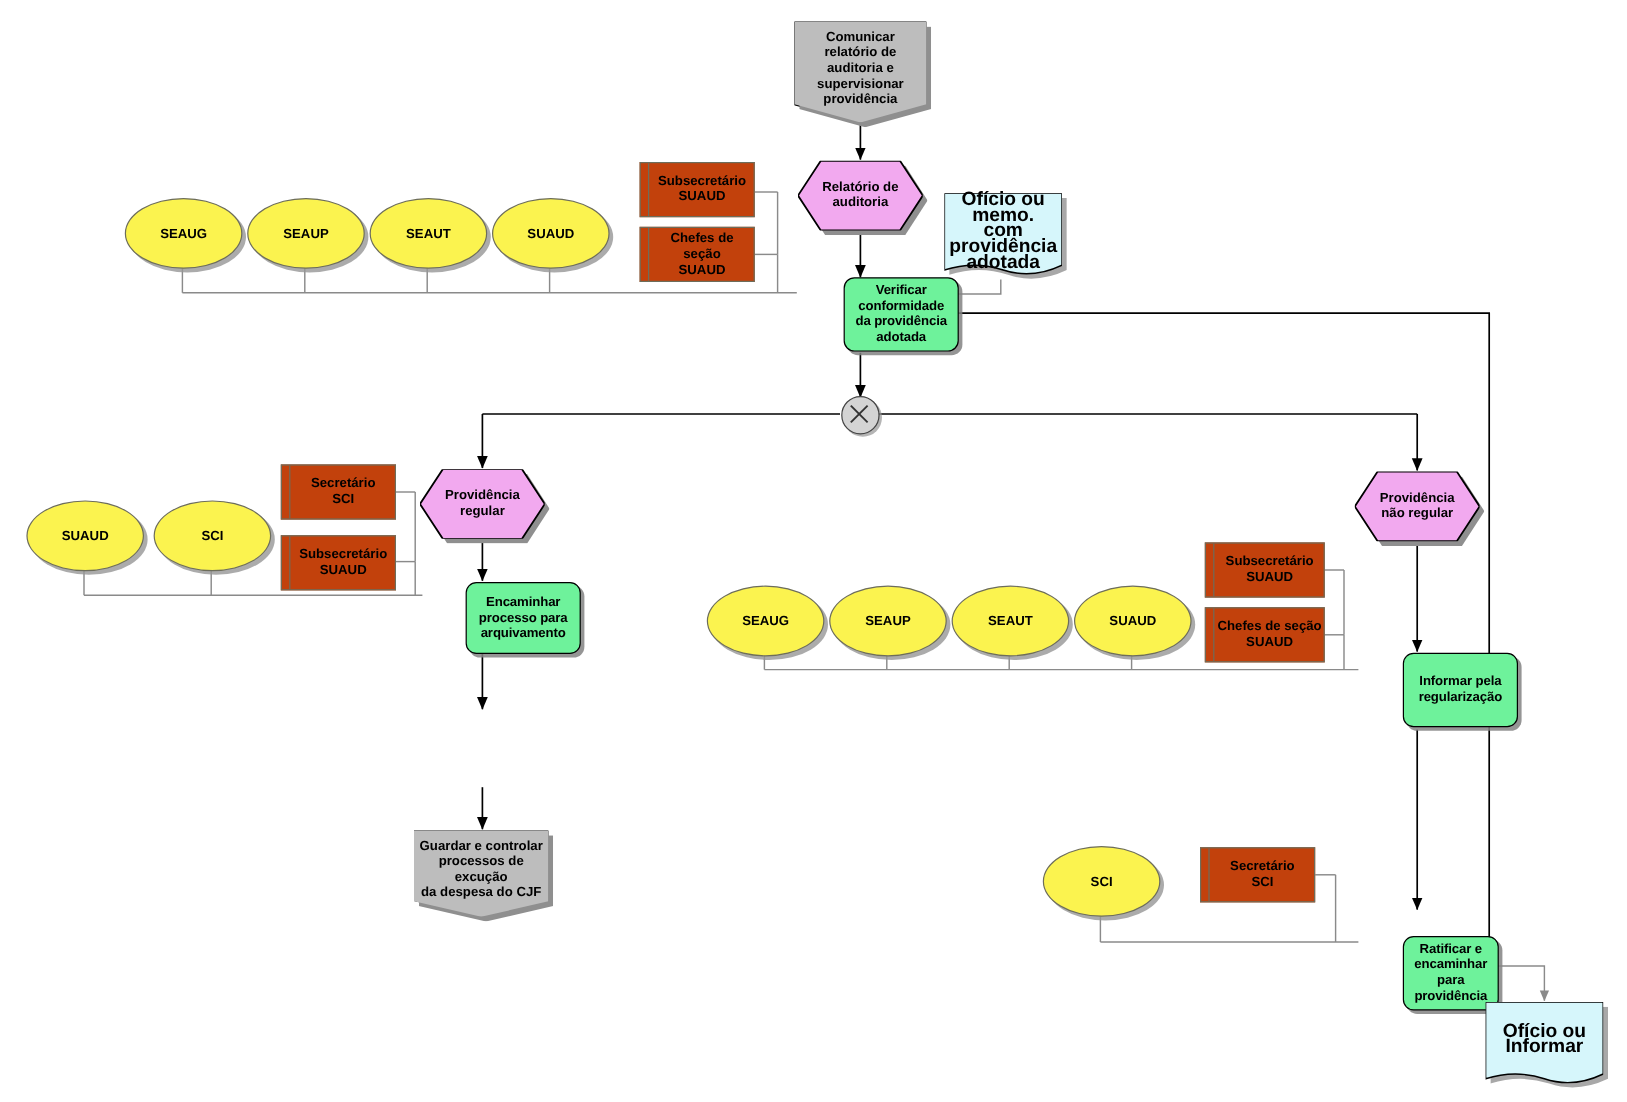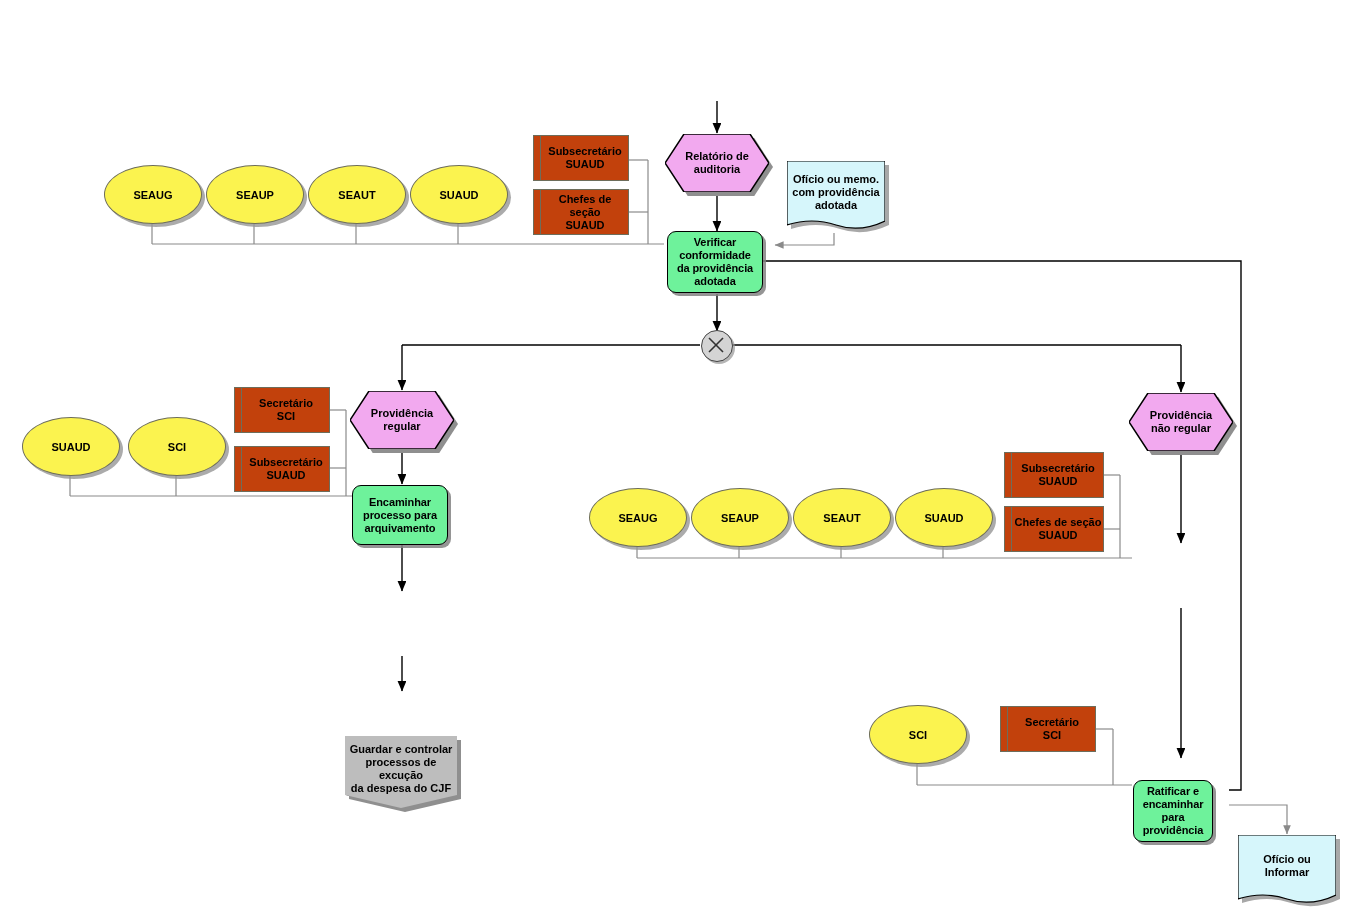--- a/index.html
+++ b/index.html
@@ -29,20 +29,21 @@
     box-sizing: border-box;
     display: flex;
     align-items: center;
     justify-content: flex-end;
     text-align: center;
     color: #000000;
     font-weight: bold;
     font-size: 11px;
     line-height: 13px;
     letter-spacing: -0.1px;
+    margin-left: 36px;
   }
   .node .lbl {
     width: 100%;
     padding: 0 2px;
     white-space: pre-line;
   }
 
   
   .task {
     background: #6ef29b;
@@ -176,21 +177,21 @@
     position: absolute;
     left: 0; top: 0;
     width: 100%; height: 100%;
     display: flex;
     align-items: center;
     justify-content: center;
     padding-bottom: 10px;
     box-sizing: border-box;
     text-align: center;
     font-weight: bold;
-    font-size: 11px;
+    font-size: 16px;
     line-height: 13px;
     color: #000;
     white-space: pre-line;
   }
 
   
   .gateway {
     position: absolute;
     border-radius: 50%;
     background: #d4d4d4;
@@ -275,20 +276,32 @@
 
       <line x1="917" y1="762" x2="917" y2="785"></line>
       <line x1="917" y1="785" x2="1132" y2="785"></line>
       <line x1="1096" y1="729" x2="1113" y2="729"></line>
       <line x1="1113" y1="729" x2="1113" y2="785"></line>
 
       <path d="M1229 805 L1287 805 L1287 834" marker-end="url(#arrGray)"></path>
     </g>
   </svg>
 
+  <div class="chev-wrap" style="left:662px; top:18px; width:110px; height:84px;">
+    <div class="chev-shadow"></div>
+    <div class="chev-body"></div>
+    <svg class="hex-outline" viewBox="0 0 110 84" preserveAspectRatio="none">
+      <polygon points="0,0 110,0 110,69 55,84 0,69" fill="none" stroke="#000" stroke-width="1.5" vector-effect="non-scaling-stroke"></polygon>
+    </svg>
+    <div class="chev-text">Comunicar
+relatório de
+auditoria e
+supervisionar
+providência</div>
+  </div>
 
   <div class="hex-wrap" style="left:665px; top:134px; width:104px; height:58px;">
     <div class="hex-shadow"></div>
     <div class="hex-body"></div>
     <svg class="hex-outline" viewBox="0 0 104 58" preserveAspectRatio="none">
       <polygon points="19,0 85,0 104,29 85,58 19,58 0,29" fill="none" stroke="#000" stroke-width="1.5" vector-effect="non-scaling-stroke"></polygon>
     </svg>
     <div class="hex-text">Relatório de
 auditoria</div>
   </div>
@@ -347,21 +360,21 @@
 regular</div>
   </div>
 
   <div class="node task" style="left:352px; top:485px; width:96px; height:60px;">
     <span class="lbl">Encaminhar
 processo para
 arquivamento</span>
   </div>
 
 
-  <div class="chev-wrap" style="left:345px; top:692px; width:112px; height:72px;margin-top:44px;">
+  <div class="chev-wrap" style="left:345px; top:692px; width:112px; height:72px;">
     <div class="chev-shadow"></div>
     <div class="chev-body"></div>
     <svg class="hex-outline" viewBox="0 0 112 72" preserveAspectRatio="none">
       <polygon points="0,0 112,0 112,58 56,72 0,58" fill="none" stroke="#000" stroke-width="1.5" vector-effect="non-scaling-stroke"></polygon>
     </svg>
     <div class="chev-text">Guardar e controlar
 processos de
 excução
 da despesa do CJF</div>
   </div>
@@ -381,20 +394,24 @@
   <div class="hex-wrap" style="left:1129px; top:393px; width:104px; height:58px;">
     <div class="hex-shadow"></div>
     <div class="hex-body"></div>
     <svg class="hex-outline" viewBox="0 0 104 58" preserveAspectRatio="none">
       <polygon points="19,0 85,0 104,29 85,58 19,58 0,29" fill="none" stroke="#000" stroke-width="1.5" vector-effect="non-scaling-stroke"></polygon>
     </svg>
     <div class="hex-text">Providência
 não regular</div>
   </div>
 
+  <div class="node task" style="left:1133px; top:544px; width:96px; height:62px;">
+    <span class="lbl">Informar pela
+regularização</span>
+  </div>
 
   <div class="node task" style="left:1133px; top:780px; width:80px; height:62px;">
     <span class="lbl">Ratificar e
 encaminhar
 para providência</span>
   </div>
 
   <div class="doc-wrap" style="left:1238px; top:835px; width:98px; height:72px;">
     <svg class="doc-shadow" viewBox="0 0 98 72" preserveAspectRatio="none">
       <path d="M0,0 L98,0 L98,60 Q73,72 49,64 Q25,56 0,64 Z" fill="#a8a8a8"></path>

